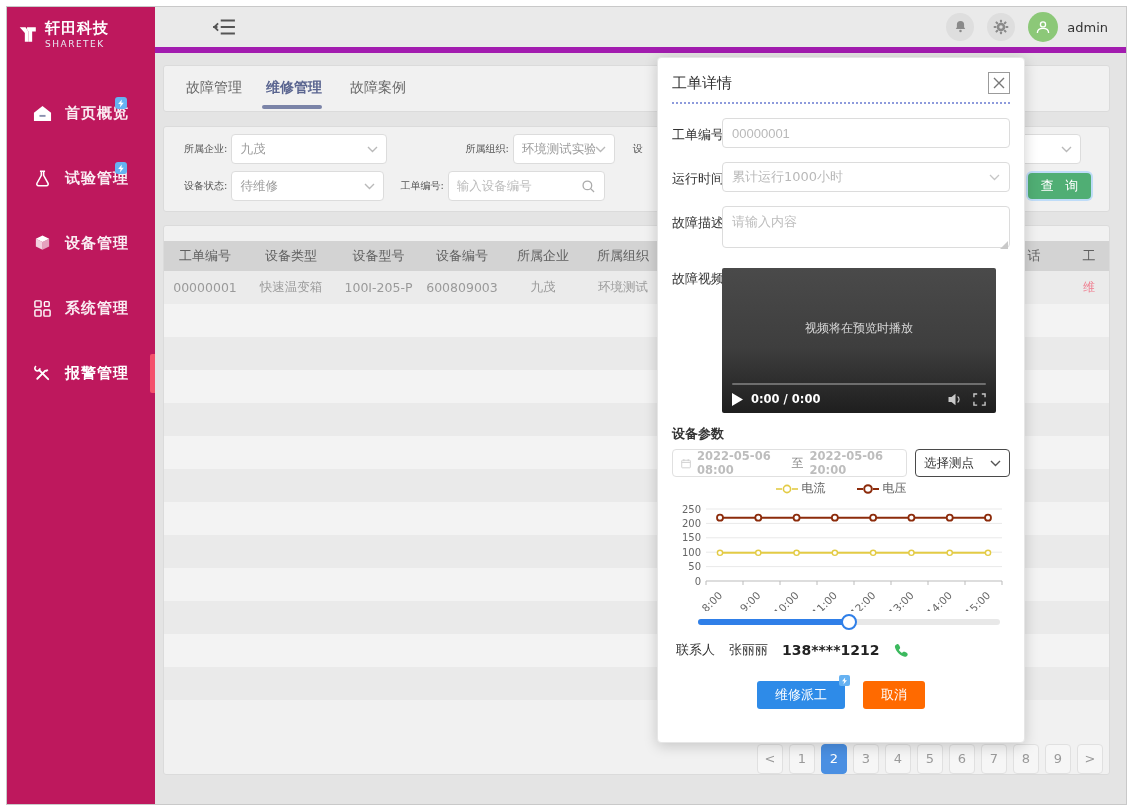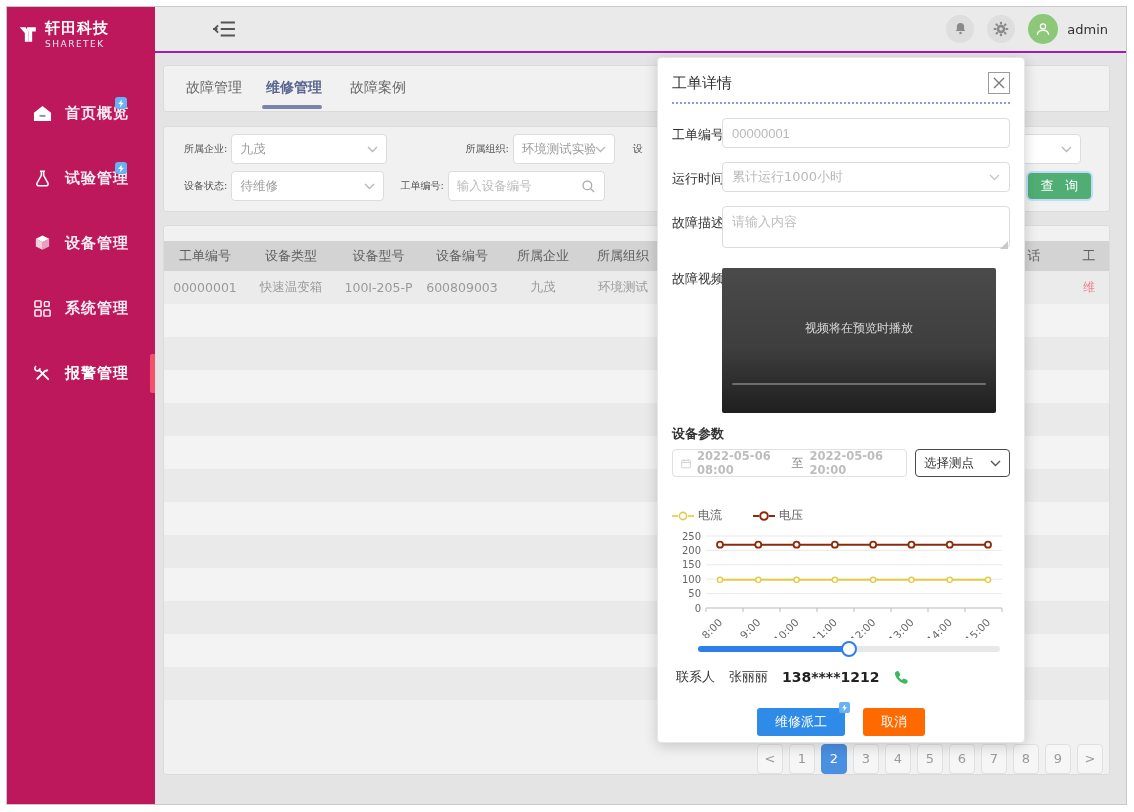--- a/index.html
+++ b/index.html
@@ -14,21 +14,21 @@
   .logo-txt .en{color:#E8EAF4;font-size:9px;letter-spacing:1.5px;margin-top:1px}
   .menu{margin-top:32px}
   .menu-item{position:relative;height:65px;display:flex;align-items:center;gap:13px;padding-left:26px;cursor:pointer}
   .menu-item .label{color:rgba(255,255,255,.92);font-size:15px;font-weight:bold;letter-spacing:1px}
   .menu-item.active .label{color:#fff}
   .menu-item.active::after{content:"";position:absolute;right:0;top:13px;width:5px;height:39px;background:#F4516C;border-radius:2px 0 0 2px}
   .mi-icon{width:19px;height:19px;flex:0 0 19px}
   .mini-badge{position:absolute;left:108px;top:16px;width:12px;height:12px;border-radius:3px;background:#66B2F2;display:flex;align-items:center;justify-content:center}
 
   
-  .topbar{position:absolute;left:148px;right:0;top:0;height:46px;background:#EAEAEA;border-bottom:2px solid #a21caf;display:flex;align-items:center;z-index:4}
+  .topbar{position:absolute;left:148px;right:0;top:0;height:46px;background:#EAEAEA;border-bottom:6px solid #a21caf;display:flex;align-items:center;z-index:4}
   .collapse-btn{margin-left:57px;width:24px;height:20px;cursor:pointer}
   .topbar-right{margin-left:auto;display:flex;align-items:center;gap:13px;padding-right:18px}
   .icon-circle{width:28px;height:28px;border-radius:50%;background:#DEDEDE;display:flex;align-items:center;justify-content:center;cursor:pointer}
   .avatar{width:30px;height:30px;border-radius:50%;background:#8CC878;display:flex;align-items:center;justify-content:center;cursor:pointer}
   .admin-name{font-size:13px;color:#333;margin-left:-4px}
 
   
   .card{position:absolute;left:156px;width:947px;background:#F1F1F1;border:1px solid #DBDBDB;border-radius:3px}
   .tabs-card{top:58px;height:47px}
   .tab{position:absolute;top:0;height:43px;line-height:43px;font-size:14px;color:#666;cursor:pointer}
@@ -88,21 +88,21 @@
   .vc-right{margin-left:auto;display:flex;align-items:center;gap:10px}
 
   .params-label{margin-top:12px;font-size:13px;color:#333;font-weight:bold}
   .params-row{display:flex;margin-top:6px;gap:8px}
   .date-box{flex:1;height:28px;border:1px solid #E0E0E0;border-radius:4px;display:flex;align-items:center;padding:0 8px;gap:6px;background:#fff;cursor:pointer}
   .date-txt{font-size:11.5px;color:#BDBDBD;font-weight:bold}
   .date-sep{font-size:12px;color:#8A8A8A}
   .point-select{width:95px;height:28px;border:1px solid #4A4A4A;border-radius:4px;display:flex;align-items:center;padding:0 8px;font-size:12.5px;color:#333;background:#fff;cursor:pointer}
   .point-select .sel-text{flex:1}
 
-  .legend{display:flex;gap:31px;margin-top:30px}
+  .legend{display:flex;justify-content:center;gap:31px;margin-top:3px}
   .legend-item{display:flex;align-items:center;gap:4px;font-size:12px;color:#666;cursor:pointer}
   .chart-wrap{margin-top:2px}
   .slider{position:relative;margin:2px 10px 0 26px;height:16px}
   .slider-track{position:absolute;left:0;right:0;top:6px;height:6px;background:#E8E8E8;border-radius:3px}
   .slider-fill{position:absolute;left:0;width:50%;top:6px;height:6px;background:#2F7FE8;border-radius:3px}
   .slider-handle{position:absolute;left:calc(50% - 8px);top:1px;width:16px;height:16px;background:#fff;border:2px solid #2F7FE8;border-radius:50%;cursor:pointer}
 
   .contact-row{display:flex;align-items:center;gap:14px;margin-top:12px;padding-left:4px}
   .contact-label,.contact-name{font-size:13px;color:#333}
   .contact-phone{font-size:14px;color:#222;font-weight:bold}
@@ -364,20 +364,35 @@
         <span class="ta-handle"></span>
       </div>
     </div>
 
     <div class="m-row" style="margin-top:16px">
       <span class="m-label" style="padding-top:2px">故障视频</span>
       <div class="m-field">
         <div class="video">
           <div class="video-hint">视频将在预览时播放</div>
           <div class="video-progress"></div>
+          <div class="video-controls">
+            <svg width="11" height="13" viewBox="0 0 11 13">
+                <polygon points="0,0 11,6.5 0,13" fill="#fff"></polygon>
+              </svg>
+            <span class="video-time">0:00 / 0:00</span>
+            <span class="vc-right">
+              <svg width="15" height="13" viewBox="0 0 15 13" fill="#C9C9C9">
+                <polygon points="0.5,4 3.5,4 7.5,0.8 7.5,12.2 3.5,9 0.5,9"></polygon>
+                <path d="M9.6 3.6a3.6 3.6 0 0 1 0 5.8" fill="none" stroke="#C9C9C9" stroke-width="1.2"></path>
+              </svg>
+              <svg width="13" height="13" viewBox="0 0 14 14" fill="none" stroke="#C9C9C9" stroke-width="1.5">
+                <path d="M1 4.5V1h3.5M9.5 1H13v3.5M13 9.5V13H9.5M4.5 13H1V9.5"></path>
+              </svg>
+            </span>
+          </div>
         </div>
       </div>
     </div>
 
     <div class="params-label">设备参数</div>
     <div class="params-row">
       <div class="date-box">
         <svg width="13" height="13" viewBox="0 0 14 14" fill="none" stroke="#CFCFCF" stroke-width="1.3">
           <rect x="1" y="2.5" width="12" height="10.5" rx="1"></rect>
             <path d="M4 0.8v3M10 0.8v3M1 5.5h12"></path>

